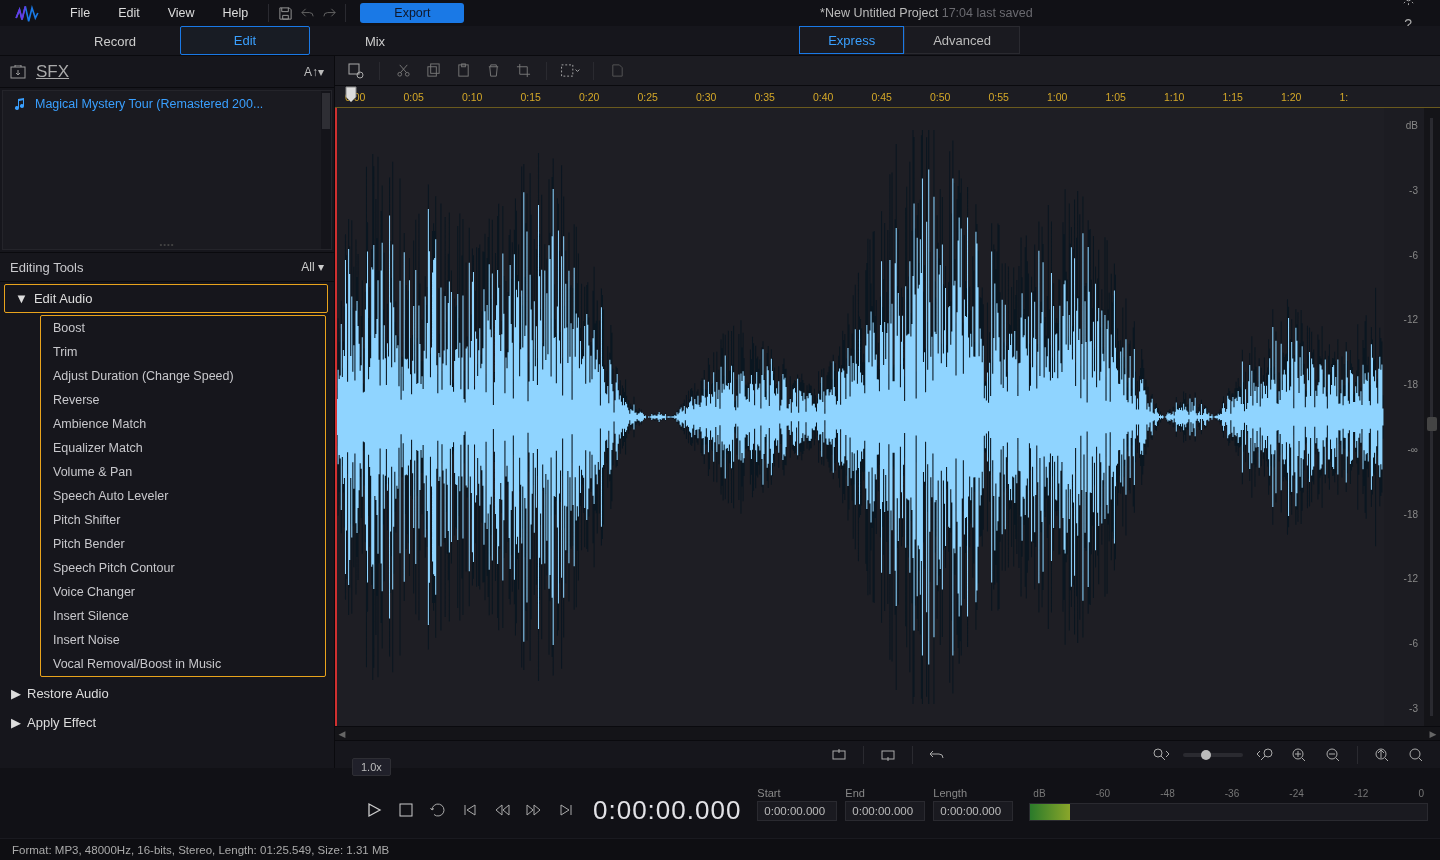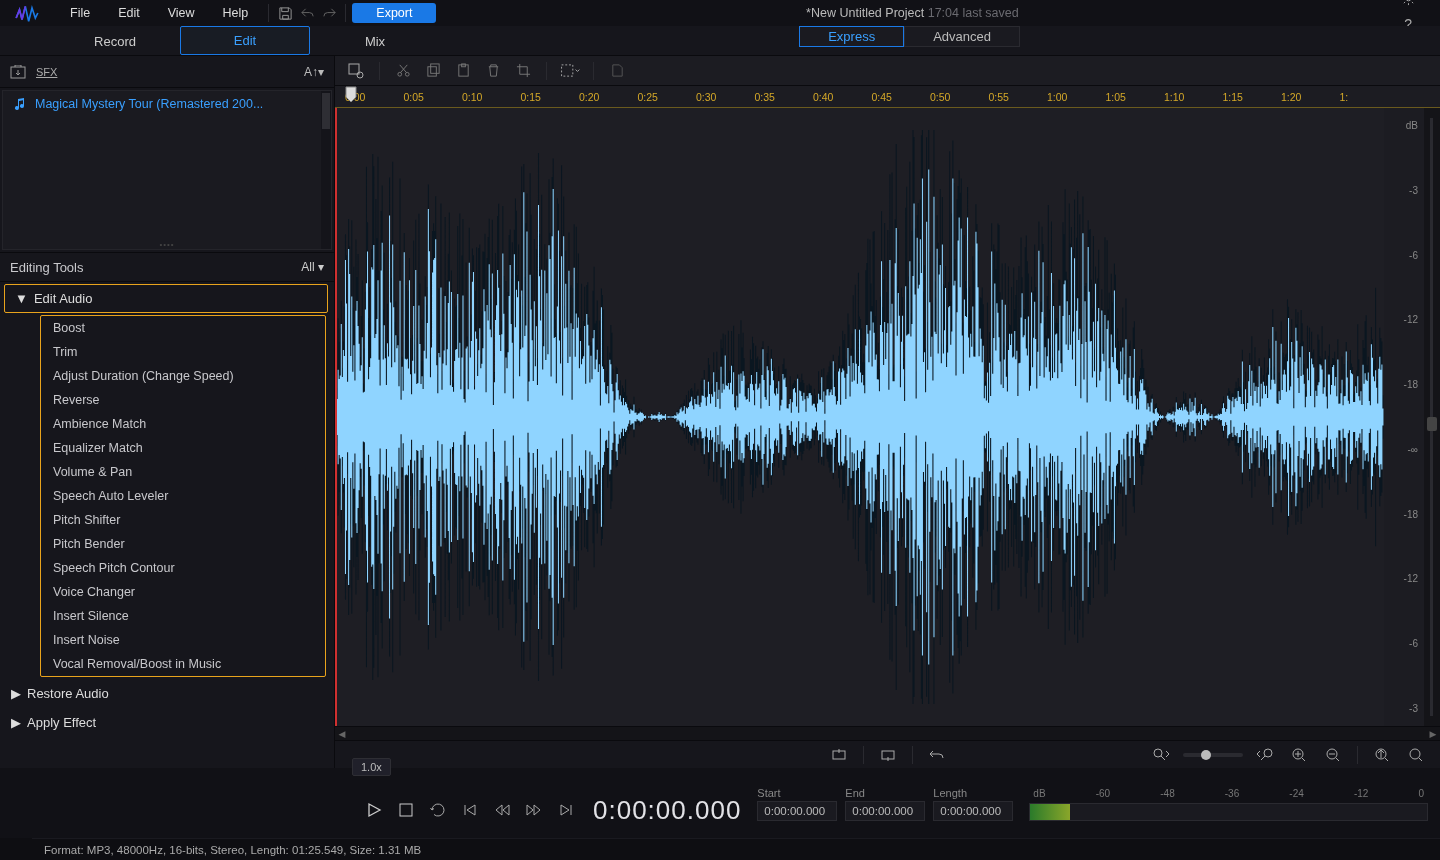--- a/index.html
+++ b/index.html
@@ -4,38 +4,38 @@
 <style>
 * { margin:0; padding:0; box-sizing:border-box; font-family:"Segoe UI",Arial,sans-serif; }
 body { background:#0e0e12; color:#c8c8cc; width:1440px; height:860px; overflow:hidden; display:flex; flex-direction:column; font-size:13px;}
 .menubar { height:26px; display:flex; align-items:center; background:#111116; padding:0 6px; gap:2px;}
 .logo { width:42px; height:26px; display:flex; align-items:center; justify-content:center;}
 .logo svg { width:28px; height:20px;}
 .menu-items { display:flex; margin-left:6px;}
 .menu-item { padding:3px 14px; font-size:12.5px; color:#ddd; cursor:default;}
 .mb-sep { width:1px; height:18px; background:#2a2a30; margin:0 4px;}
 .mb-icon { width:20px; height:20px; display:flex; align-items:center; justify-content:center; color:#888; cursor:default;}
-.export-btn { background:#1a79e6; color:#ffffff; padding:3px 24px; border-radius:3px; margin-left:0; font-size:12.5px;}
+.export-btn { background:#1a79e6; color:#0f172a; padding:3px 34px; border-radius:3px; margin-left:8px; font-size:12.5px;}
 .title-area { flex:1; text-align:center; font-size:12.5px; color:#bbb;}
 .title-area .ts { color:#6a6a70;}
 .user-area { display:flex; align-items:center; gap:8px; padding-right:6px;flex-direction:column;}
 .user-area .u { font-size:12.5px; color:#ddd;}
 .avatar { width:18px; height:18px; border-radius:50%; border:1.2px solid #888; display:flex; align-items:center; justify-content:center; font-size:10px;}
 .bell { width:18px; height:18px; border-radius:50%; background:#1a79e6; display:flex; align-items:center; justify-content:center;}
 .win-icon { width:18px; height:18px; display:flex; align-items:center; justify-content:center; color:#aaa;}
 .main-nav { height:30px; display:flex; align-items:stretch; background:#16161c; border-bottom:1px solid #0a0a0e;}
 .main-nav .tab { width:130px; display:flex; align-items:center; justify-content:center; font-size:13px; color:#ccc; border-top:1px solid transparent;}
 .main-nav .tab.active { color:#3aa0ff; border:1px solid #1a79e6; border-radius:2px; background:#181c24;}
-.sub-nav { position:absolute; right:420px; top:26px; height:21px; display:flex;}
+.sub-nav { position:absolute; right:420px; top:26px; height:28px; display:flex;}
 .sub-nav .st { padding:0 28px; display:flex; align-items:center; font-size:13px; color:#bbb; border:1px solid #2a2a30; background:#1a1a20;}
 .sub-nav .st.active { color:#3aa0ff; border-color:#1a79e6;}
 .content { flex:1; display:flex; min-height:0;}
 .sidebar { width:335px; background:#16161c; display:flex; flex-direction:column; border-right:1px solid #0a0a0e;}
 .sb-top { height:32px; display:flex; align-items:center; padding:0 10px; gap:10px; border-bottom:1px solid #0a0a0e;}
-.sb-top .lbl { flex:1; font-size:11px; color:#aaa;text-decoration:underline;}
+.sb-top .lbl { flex:1; font-size:17px; color:#aaa;text-decoration:underline;}
 .media-list { height:160px; background:#1a1a20; margin:2px; border:1px solid #24242a; position:relative;}
 .media-row { display:flex; align-items:center; gap:8px; padding:6px 10px; color:#3aa0ff; font-size:12.5px;}
 .media-row .note { width:14px; height:14px;}
 .tools-hdr { height:30px; display:flex; align-items:center; padding:0 10px; border-top:1px solid #0a0a0e; border-bottom:1px solid #0a0a0e;}
 .tools-hdr .ttl { flex:1;}
 .tools-hdr .flt { font-size:12px; color:#ccc;}
 .tree { flex:1; overflow-y:auto; position:relative;}
 .tree-group { display:flex; align-items:center; gap:6px; padding:6px 10px; font-size:13px; color:#ddd; border:1.8px solid transparent;}
 .tree-group.hl { border-color:#e8a31c; margin:2px 6px 2px 4px; border-radius:2px;}
 .sub-bx { border:1.8px solid #e8a31c; margin:2px 8px 2px 40px; border-radius:2px;}
@@ -68,21 +68,21 @@
 .time-disp { font-size:26px; color:#e2e2e6; font-weight:300; letter-spacing:1px; margin-top:14px;}
 .time-boxes { display:flex; gap:8px; margin-top:2px;justify-content:center;}
 .tbx { display:flex; flex-direction:column; gap:2px;}
 .tbx .lbl { font-size:11px; color:#888;}
 .tbx .val { font-size:11.5px; color:#bbb; background:#1a1a20; border:1px solid #2a2a30; padding:3px 6px; min-width:80px;}
 .meter { flex:1; margin-top:2px;}
 .meter-scale { display:flex; justify-content:space-between; font-size:10px; color:#777; padding:0 4px;}
 .meter-bar { height:18px; margin-top:4px; background:#1a1a20; border:1px solid #2a2a30; position:relative; overflow:hidden;}
 .meter-bar::before{content:'';position:absolute;left:0;top:0;bottom:50%;width:10%;background:linear-gradient(90deg,#2a7a2a,#8aa62a);}
 .meter-bar::after{content:'';position:absolute;left:0;top:50%;bottom:0;width:10%;background:linear-gradient(90deg,#2a7a2a,#8aa62a);}
-.status { height:22px; display:flex; align-items:center; padding:0 12px; font-size:11.5px; color:#aaa; background:#0e0e12; border-top:1px solid #1a1a20;margin-left:32px;}
+.status { height:22px; display:flex; align-items:center; padding:0 12px; font-size:11.5px; color:#aaa; background:#0e0e12; border-top:1px solid #1a1a20;}
 svg { display:block;}
 .grip { position:absolute; left:50%; bottom:0; transform:translateX(-50%); color:#444; font-size:8px; letter-spacing:1px;}
 </style>
 </head>
 <body>
 
 <div class="menubar">
   <div class="logo">
     <svg viewBox="0 0 32 24">
         <path d="M3 18 L7 8 L10 20 L14 4 L18 22 L22 6 L26 18 L29 12" stroke="#1a79e6" stroke-width="2" fill="none"></path>

